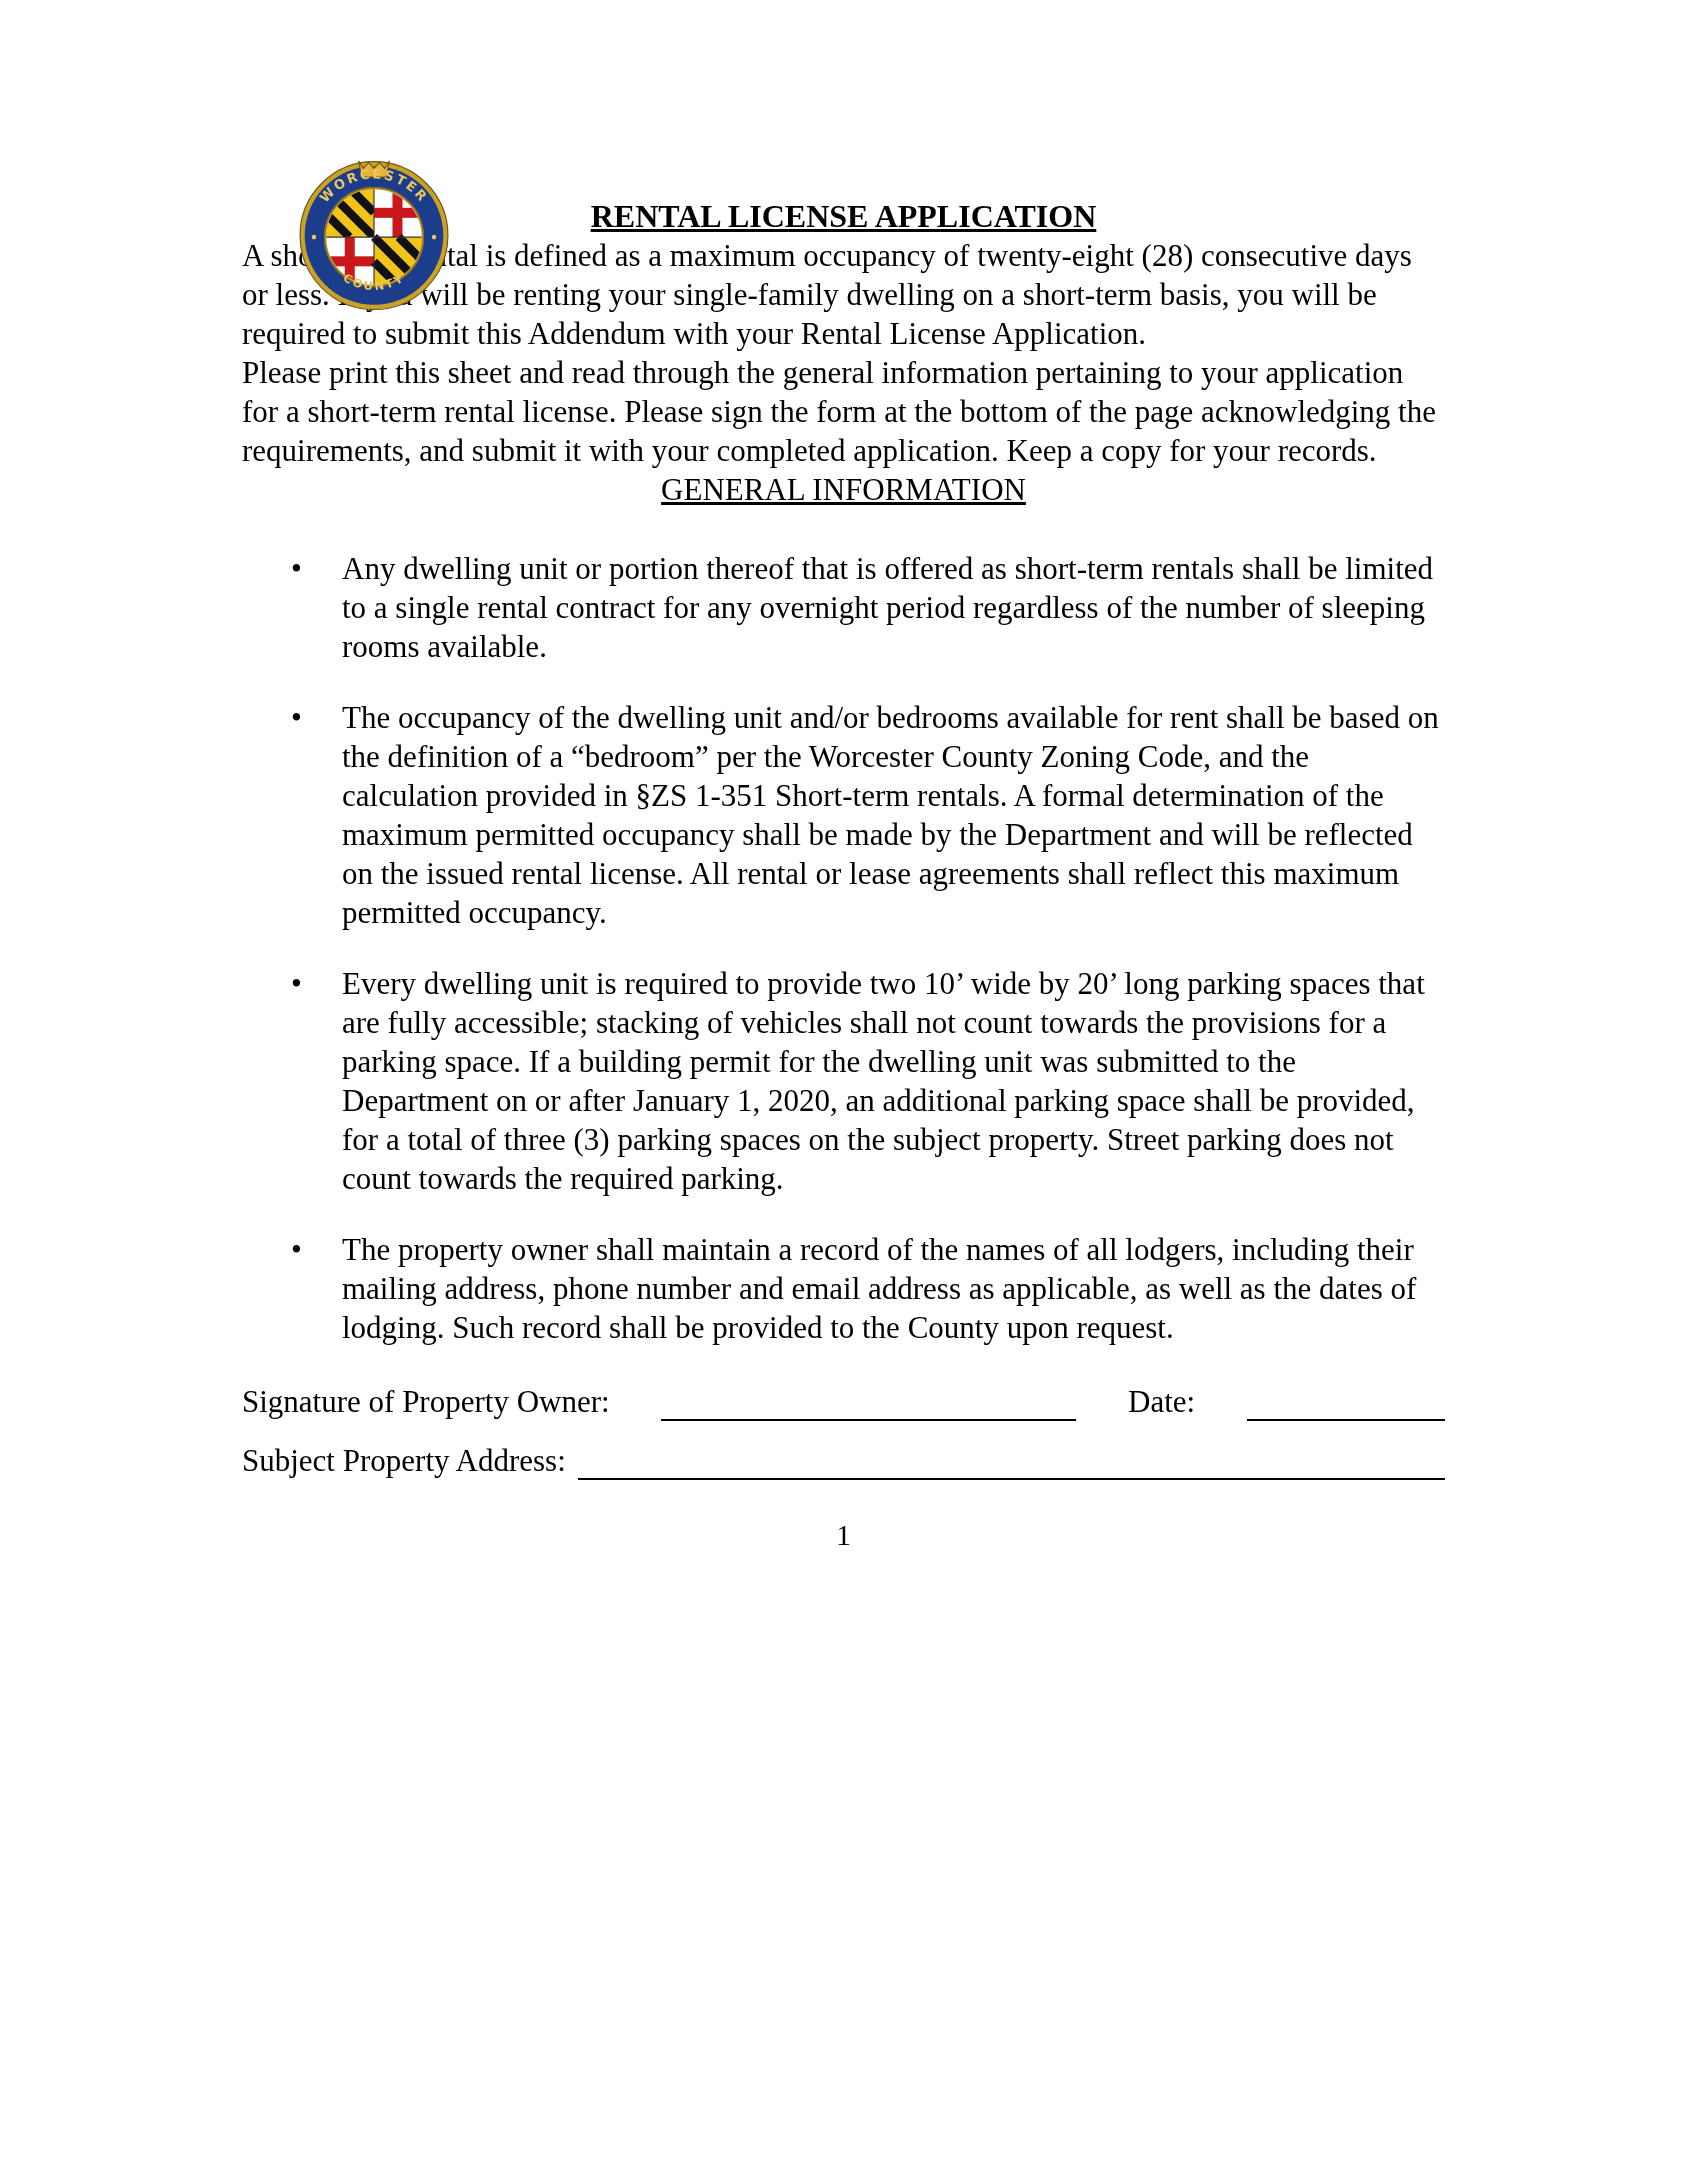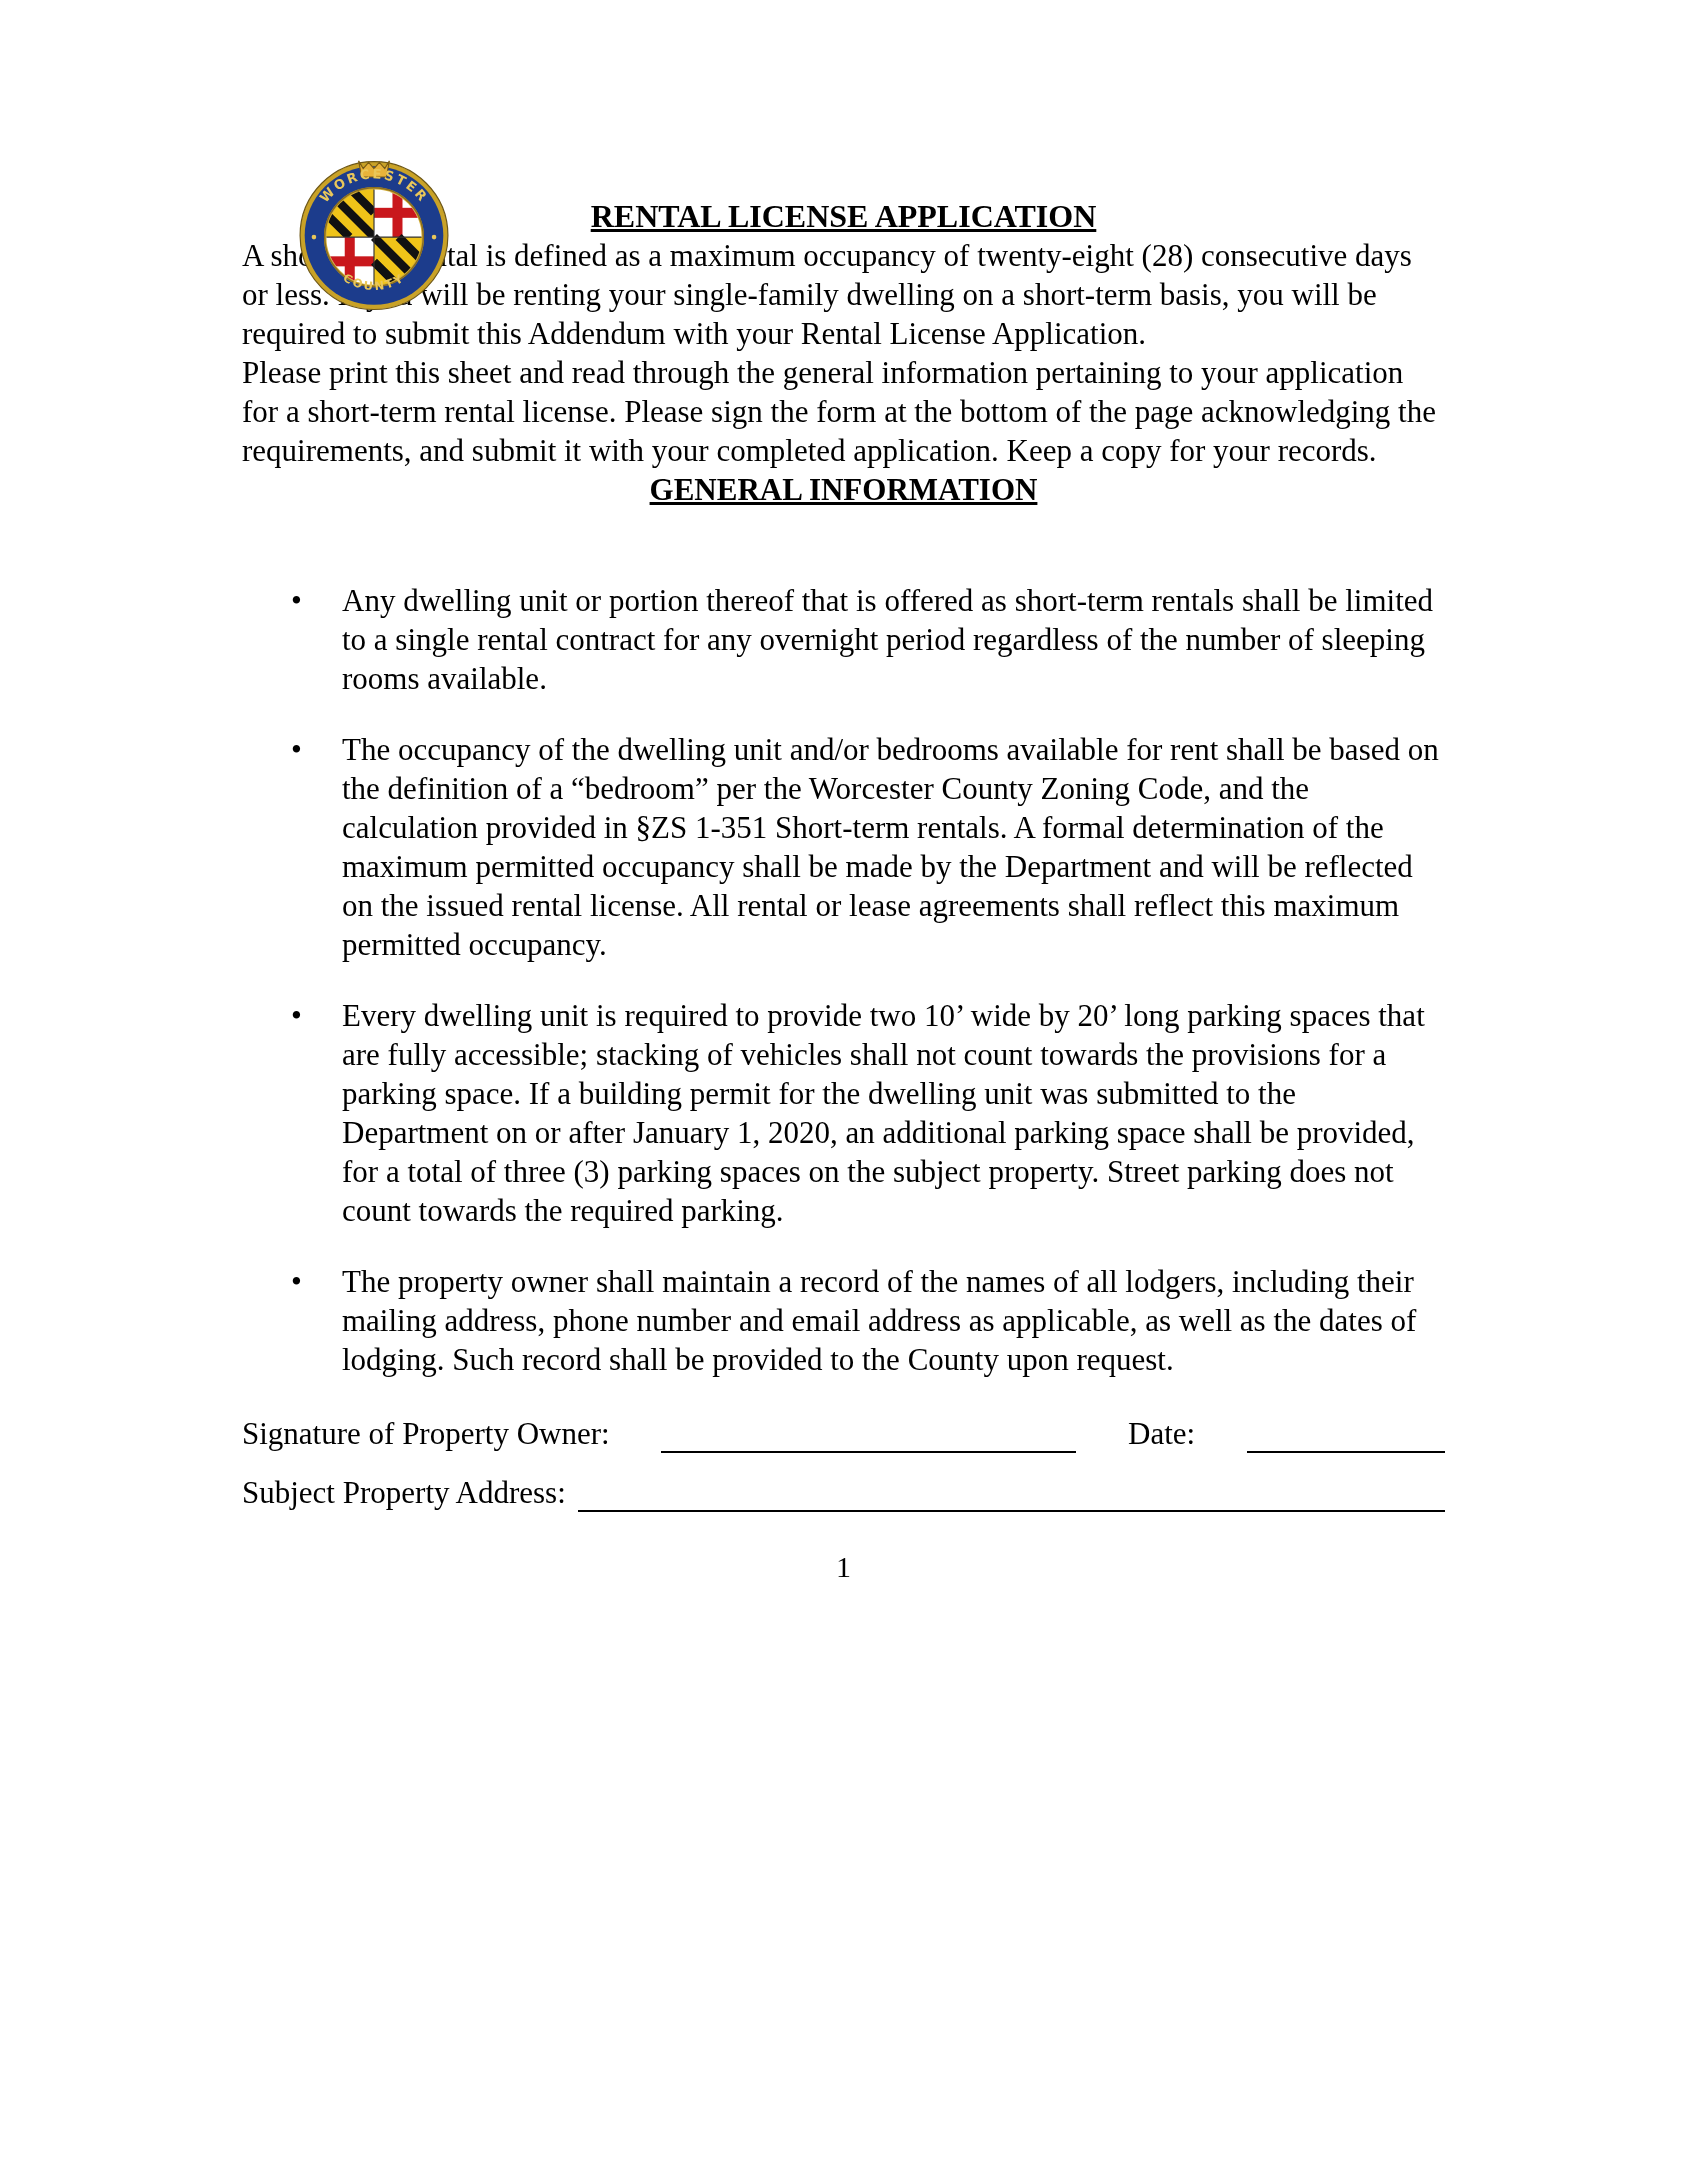--- a/index.html
+++ b/index.html
@@ -32,28 +32,28 @@
     font-size: 31px;
     line-height: 39px;
     margin: 0;
     text-align: left;
   }
   .intro1 { margin-top: 39px; }
   .intro2 { margin-top: 42px; }
   .section-heading {
     margin-top: 0px;
     text-align: center;
-    font-weight: bold;
+    font-weight: normal;
     font-size: 31px;
     line-height: 39px;
     text-decoration: underline;
   }
   ul.bullets {
     list-style: none;
-    margin: 72px 0 0 0;
+    margin: 40px 0 0 0;
     padding: 0;
   }
   ul.bullets li {
     position: relative;
     padding-left: 100px;
     font-size: 31px;
     line-height: 39px;
     margin-bottom: 32px;
   }
   ul.bullets li::before {

